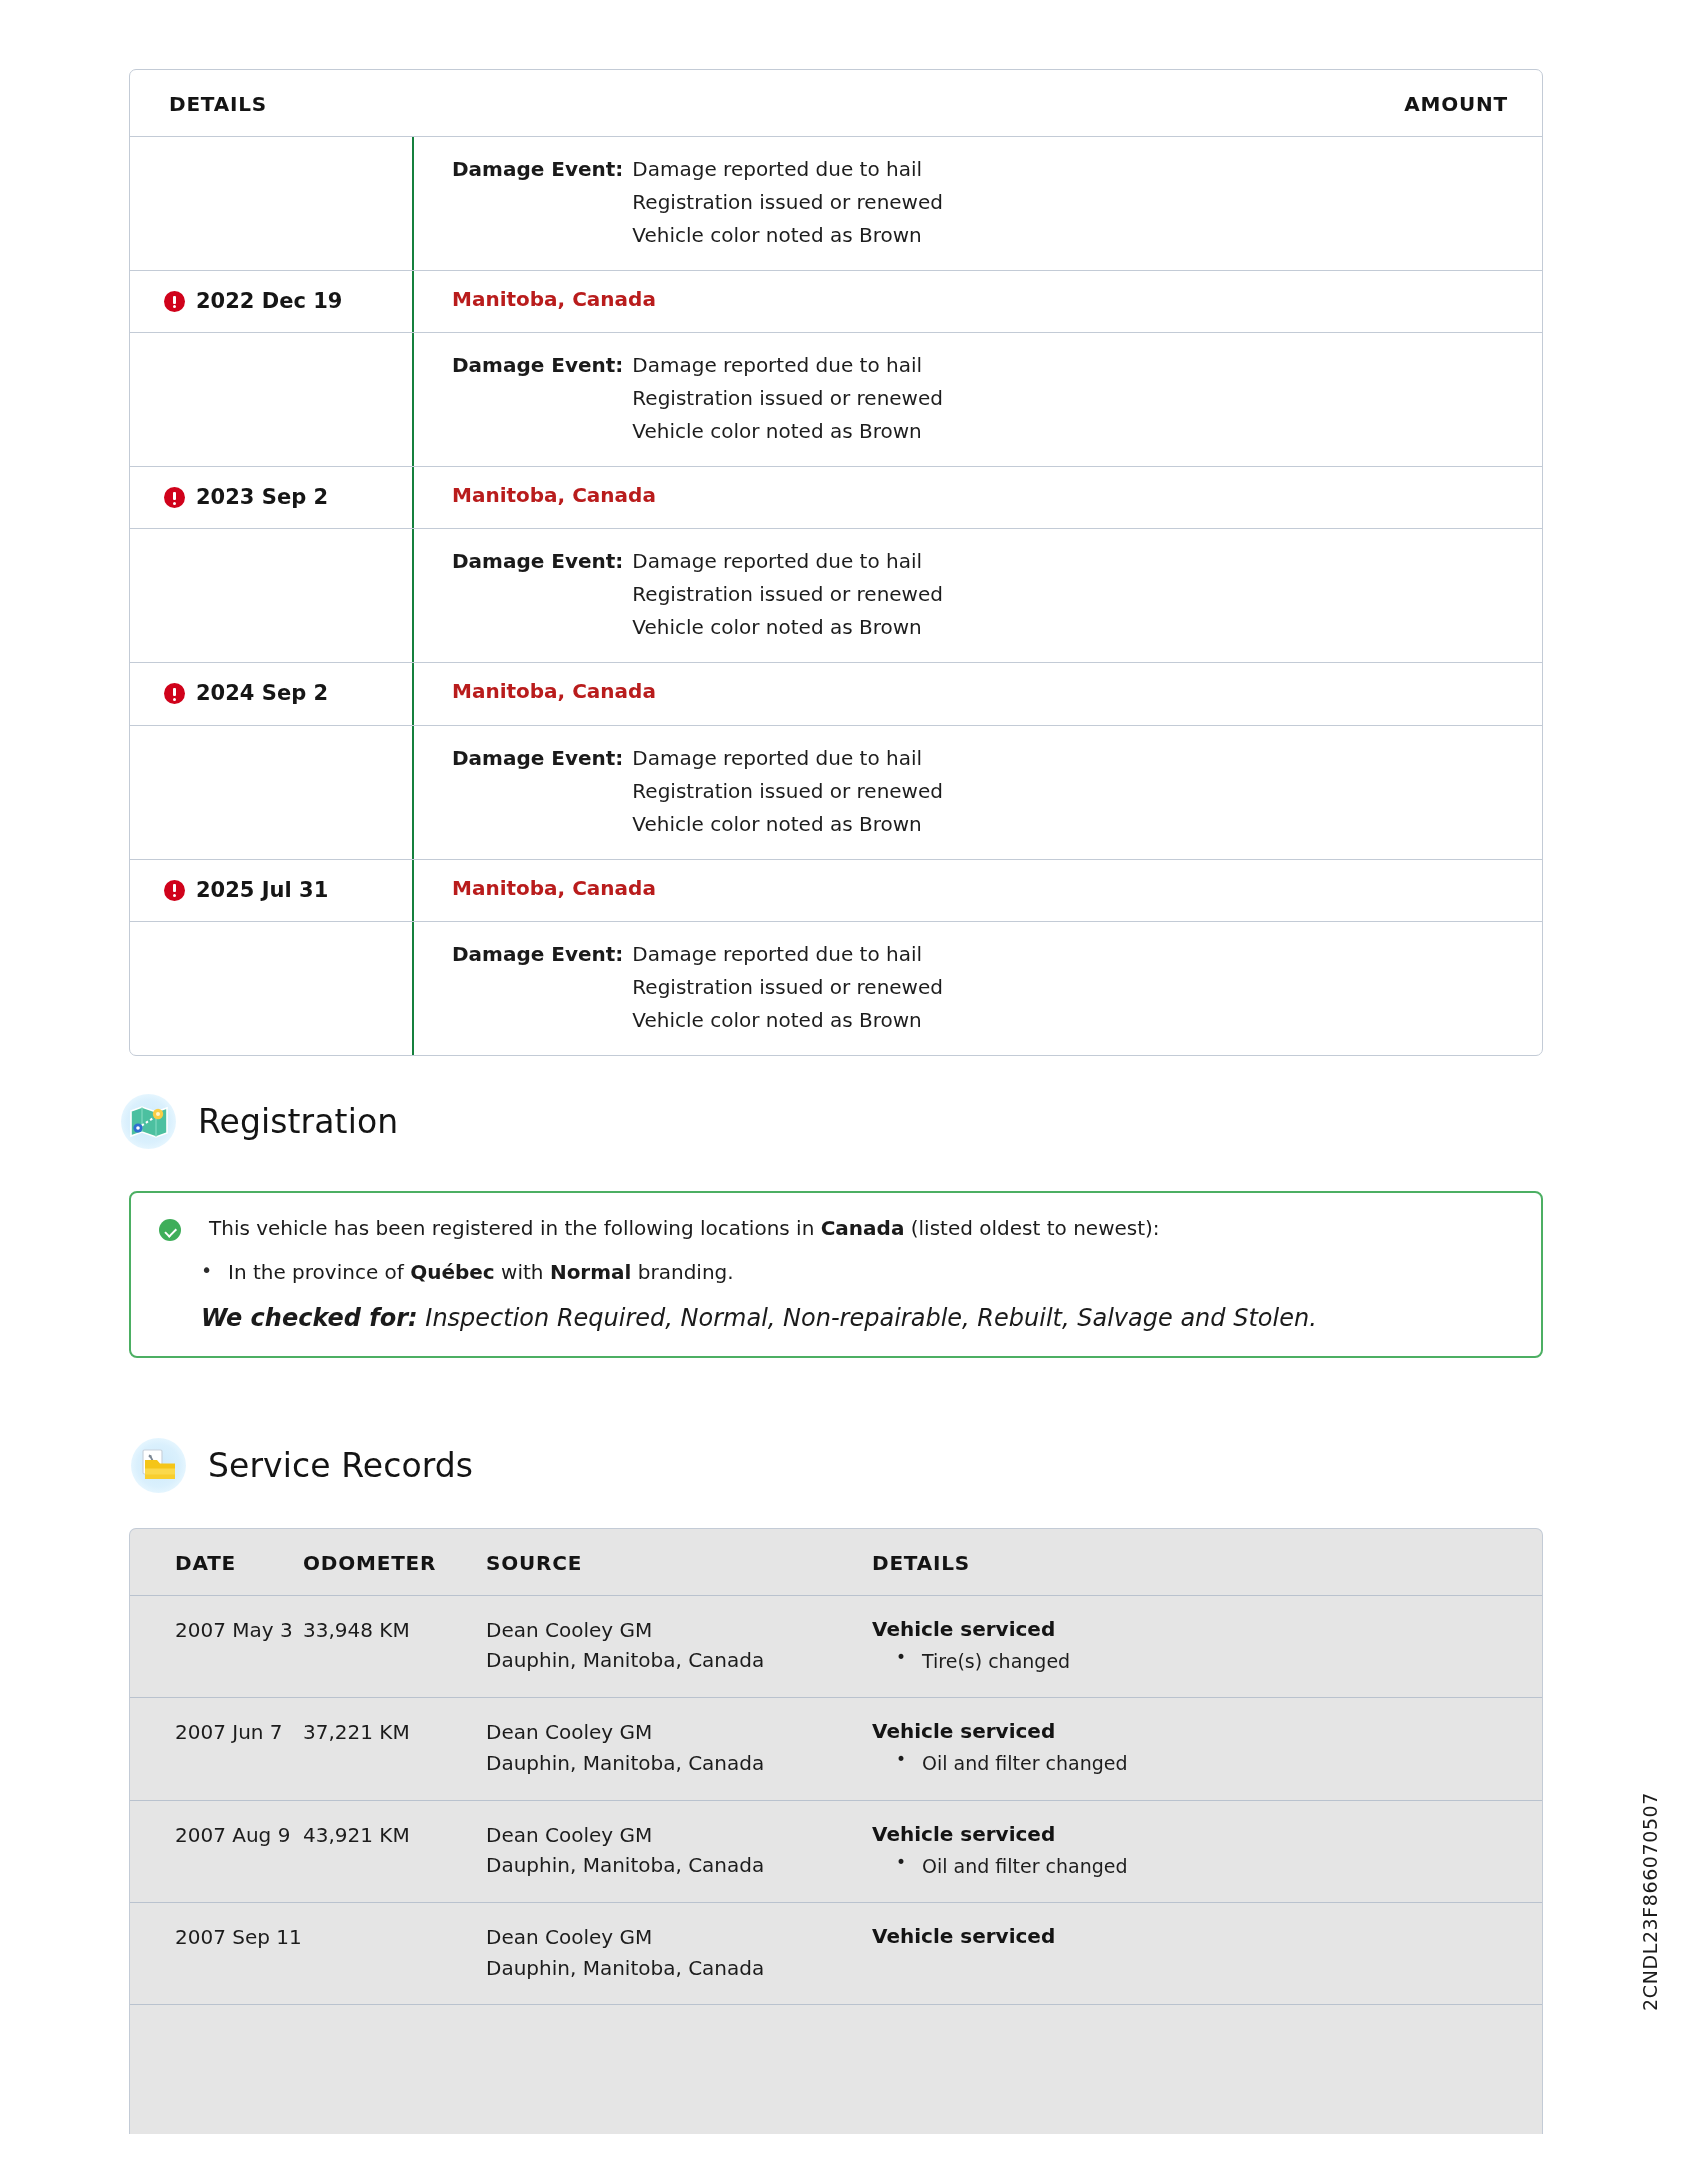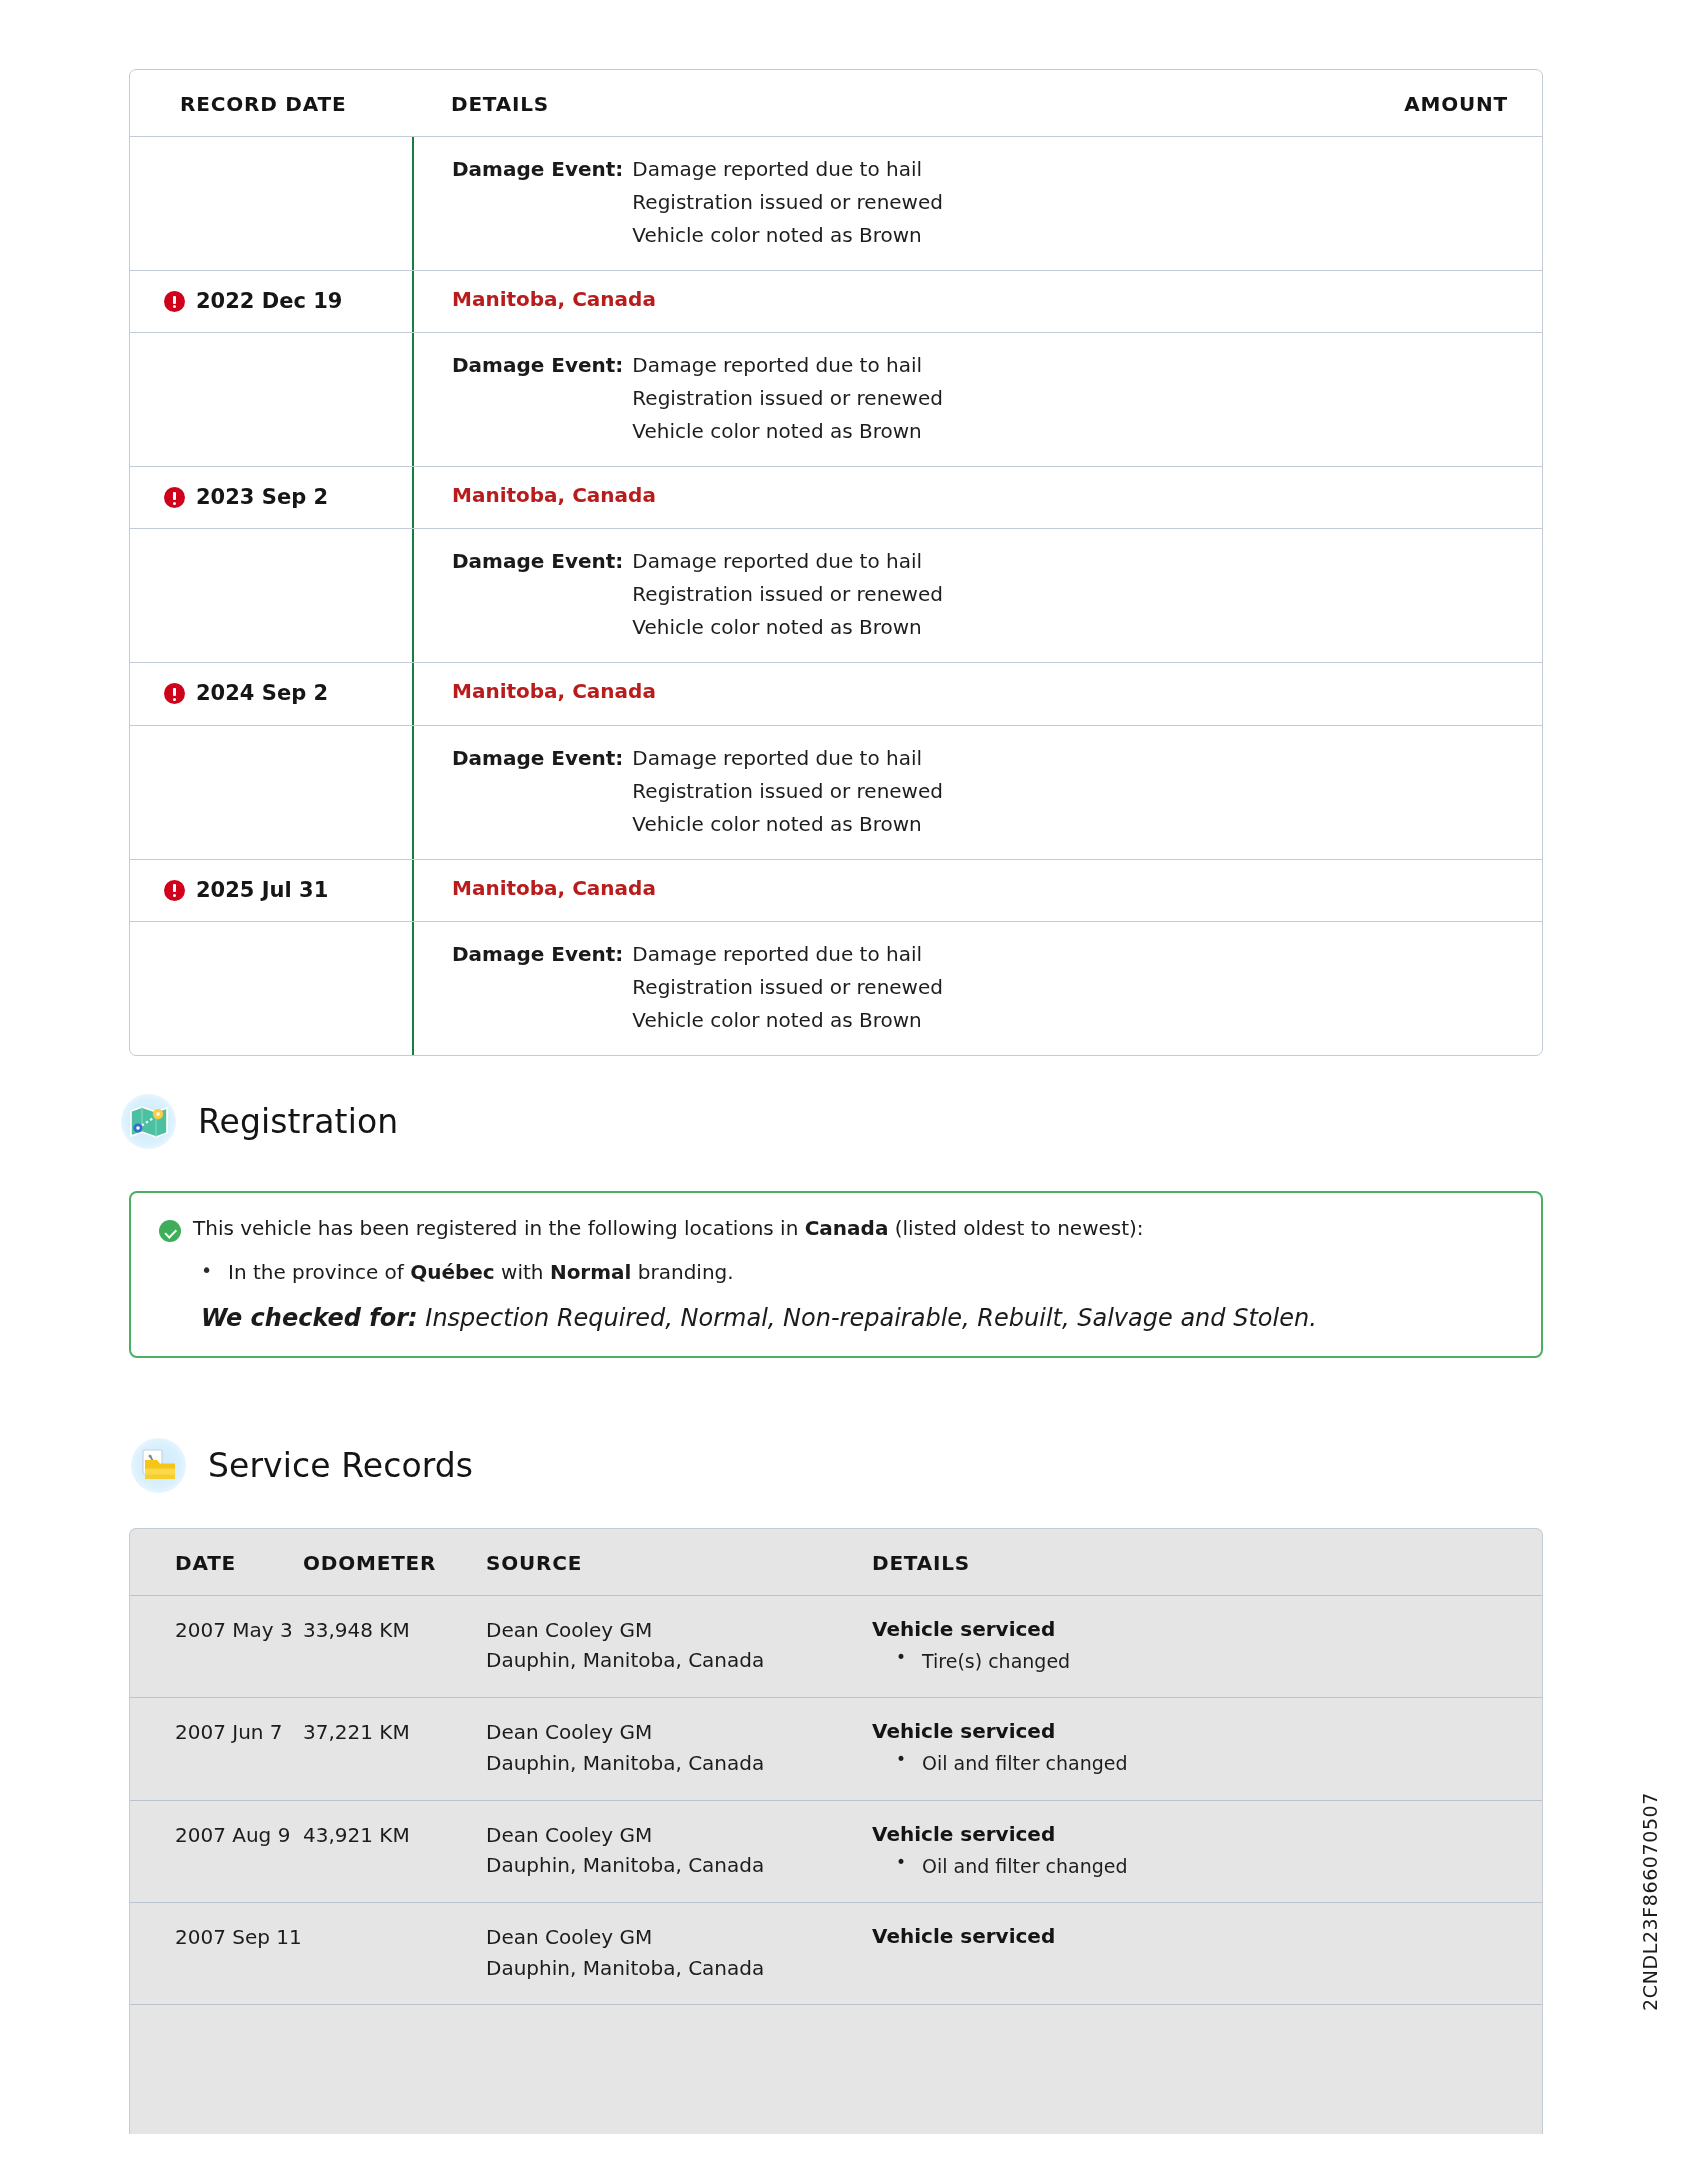--- a/index.html
+++ b/index.html
@@ -132,22 +132,22 @@
     left: 129px;
     top: 1191px;
     width: 1414px;
     border: 2px solid #4caf63;
     border-radius: 8px;
     background: #fff;
     padding: 22px 28px 24px 28px;
   }
   .reg-line1 {
     display: flex;
-    align-items: flex-end;
-    gap: 12px;
+    align-items: center;
+    gap: 28px;
     font-size: 20px;
     color: #1b1b1b;
     line-height: 1.35;
   }
   .check-icon {
     width: 22px; height: 22px;
     flex: 0 0 22px;
     border-radius: 50%;
     background: #3fae5a;
     position: relative;
@@ -254,23 +254,20 @@
   }
 </style>
 </head>
 <body>
 
 <div class="page">
 
   <div class="history-table">
 
     <div class="header-row">
-      <div class="hcell-date">
-        <div class="col-head date">RECORD DATE</div>
-      </div>
       <div class="hcell-amount">
         <div class="col-head">DETAILS</div>
         <div class="col-head">AMOUNT</div>
       </div>
     </div>
 
     <div class="hrow divider-top">
       <div class="hcell-date"></div>
       <div class="hcell-details">
         <div class="dmg-block">

